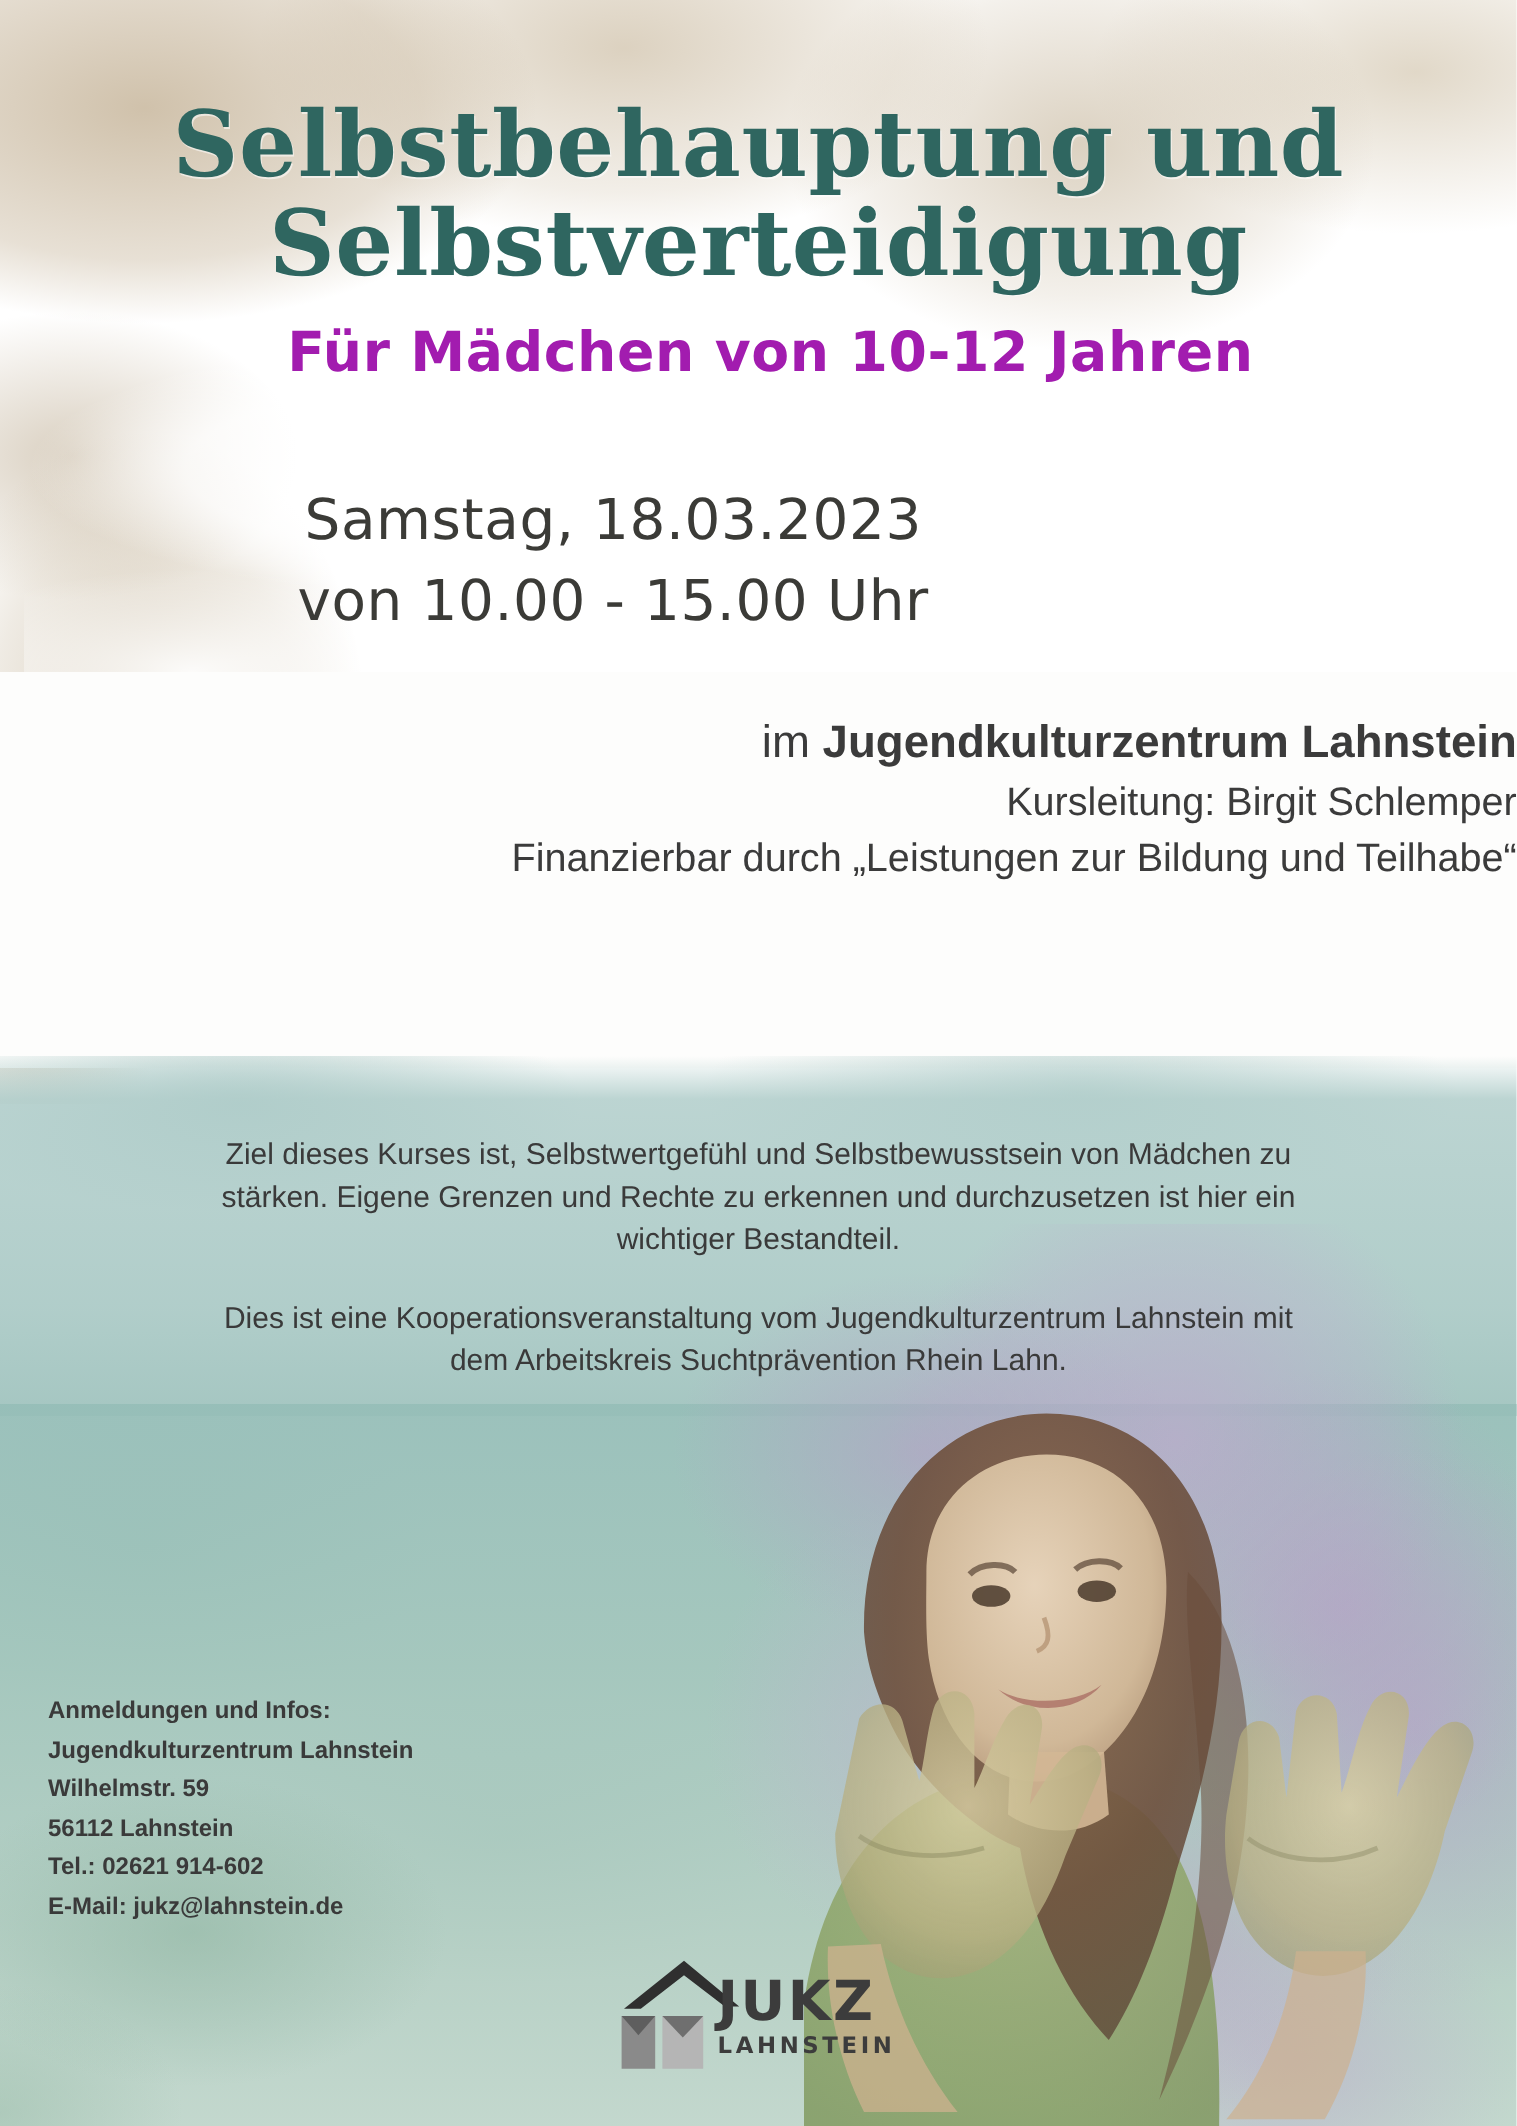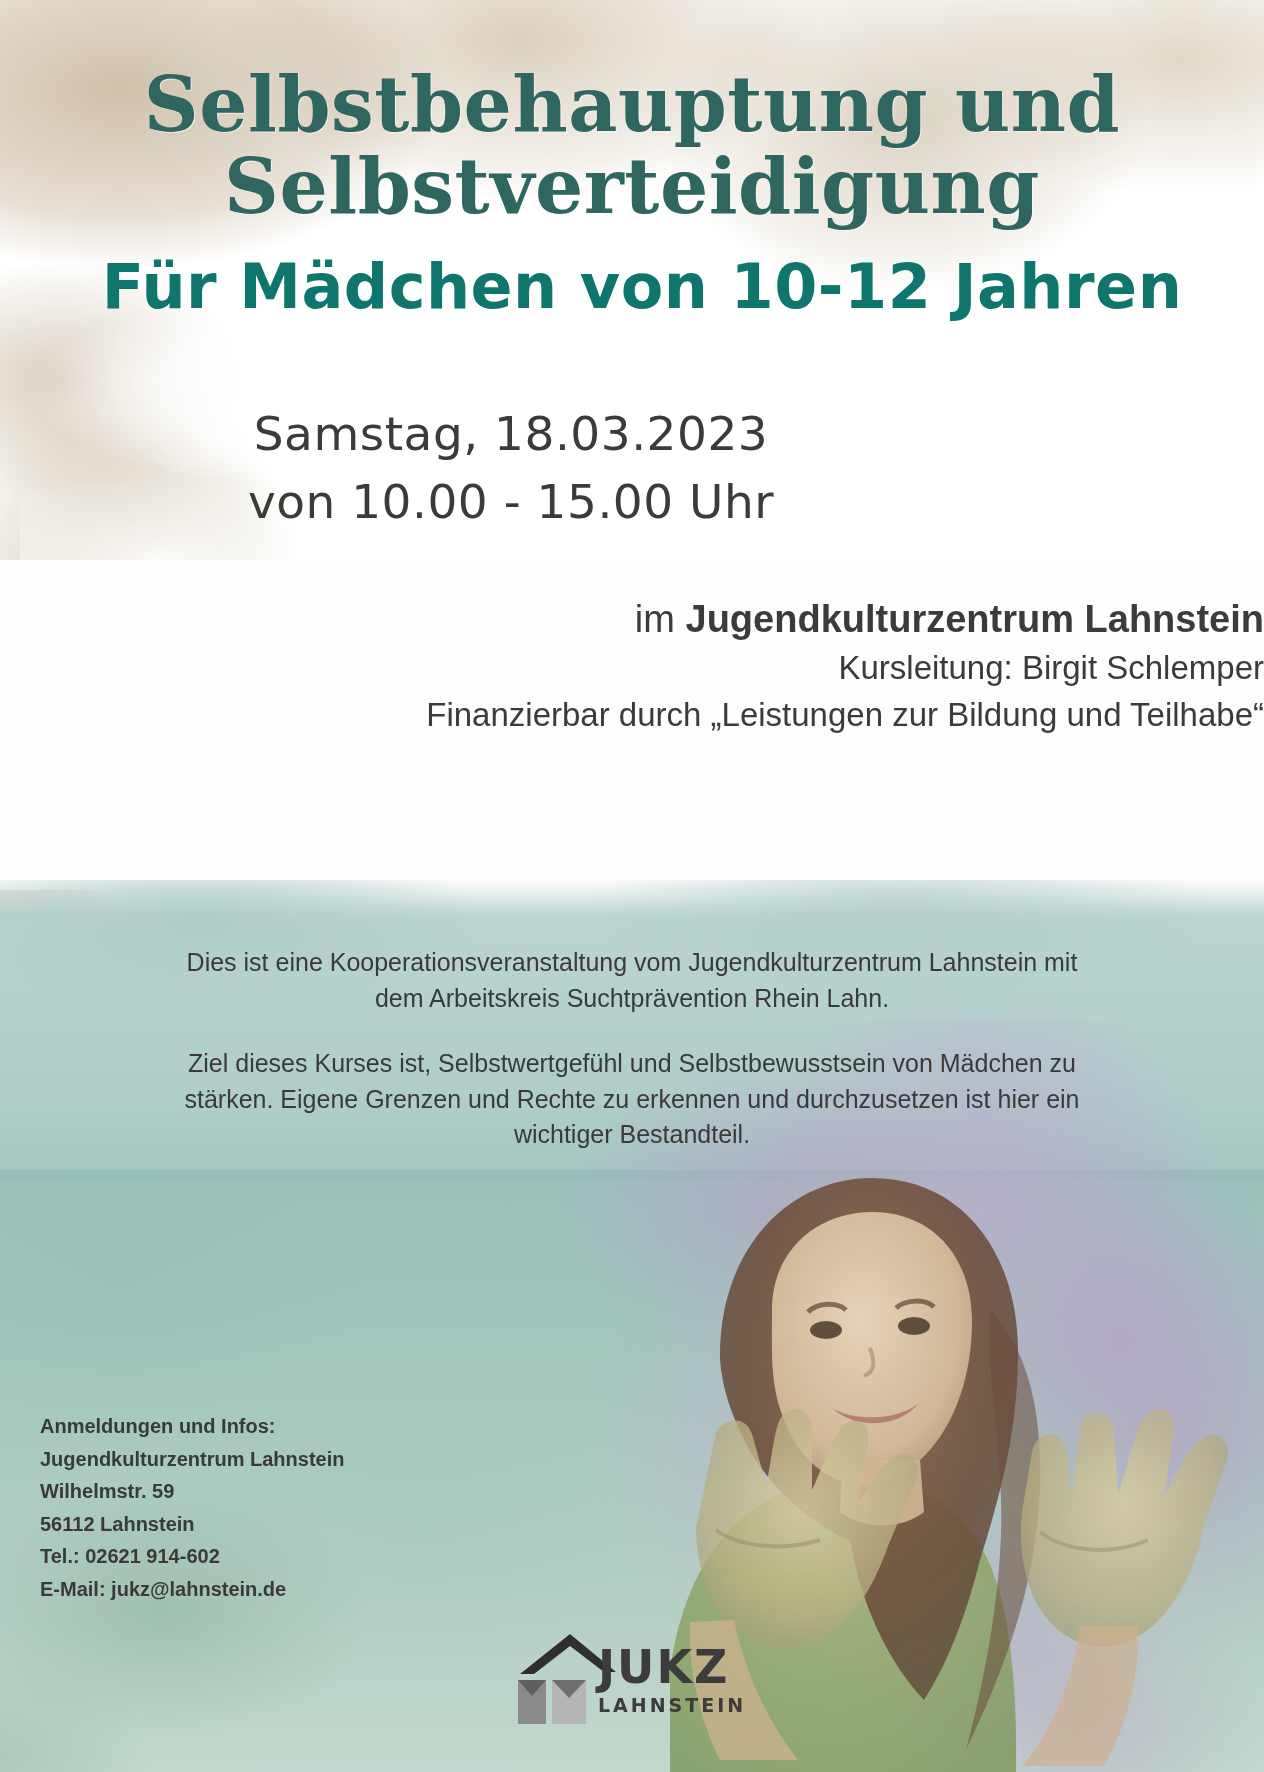--- a/index.html
+++ b/index.html
@@ -94,39 +94,39 @@
     left: 520px;
     top: 1060px;
     width: 744px;
     height: 712px;
     pointer-events: none;
   }
 
   
   .headline-wrap {
     position: absolute;
-    left: 0; top: 64px;
+    left: 0; top: 80px;
     width: 1264px;
     text-align: center;
   }
   .headline {
     font-family: "DejaVu Serif", serif;
     font-weight: bold;
     font-size: 76px;
     line-height: 1.08;
     color: #2f6660;
     letter-spacing: 0.5px;
     text-shadow: 1px 1px 0 rgba(255,255,255,0.55);
   }
 
   .subhead {
     font-family: "DejaVu Sans", sans-serif;
     font-weight: bold;
-    font-size: 62px;
-    color: #0f766e;
+    font-size: 46px;
+    color: #a21caf;
     margin-top: 22px;
     letter-spacing: 0.5px;
     padding-left: 20px;
   }
 
   .date-wrap {
     position: absolute;
     left: 0; top: 400px;
     width: 1022px;
     text-align: center;
@@ -305,22 +305,22 @@
     <div class="date-line">von 10.00 - 15.00 Uhr</div>
   </div>
 
   <div class="venue-wrap">
     <div class="venue-line"><span class="light">im </span><span class="strong">Jugendkulturzentrum Lahnstein</span></div>
     <div class="venue-sub">Kursleitung: Birgit Schlemper</div>
     <div class="venue-sub">Finanzierbar durch „Leistungen zur Bildung und Teilhabe“</div>
   </div>
 
   <div class="body-wrap">
+    <div class="body-par">Ziel dieses Kurses ist, Selbstwertgefühl und Selbstbewusstsein von Mädchen zu stärken. Eigene Grenzen und Rechte zu erkennen und durchzusetzen ist hier ein wichtiger Bestandteil.</div>
     <div class="body-par">Dies ist eine Kooperationsveranstaltung vom Jugendkulturzentrum Lahnstein mit dem Arbeitskreis Suchtprävention Rhein Lahn.</div>
-    <div class="body-par">Ziel dieses Kurses ist, Selbstwertgefühl und Selbstbewusstsein von Mädchen zu stärken. Eigene Grenzen und Rechte zu erkennen und durchzusetzen ist hier ein wichtiger Bestandteil.</div>
   </div>
 
   <div class="contact-wrap">
     <div>Anmeldungen und Infos:</div>
     <div>Jugendkulturzentrum Lahnstein</div>
     <div>Wilhelmstr. 59</div>
     <div>56112 Lahnstein</div>
     <div>Tel.: 02621 914-602</div>
     <div>E-Mail: jukz@lahnstein.de</div>
   </div>

